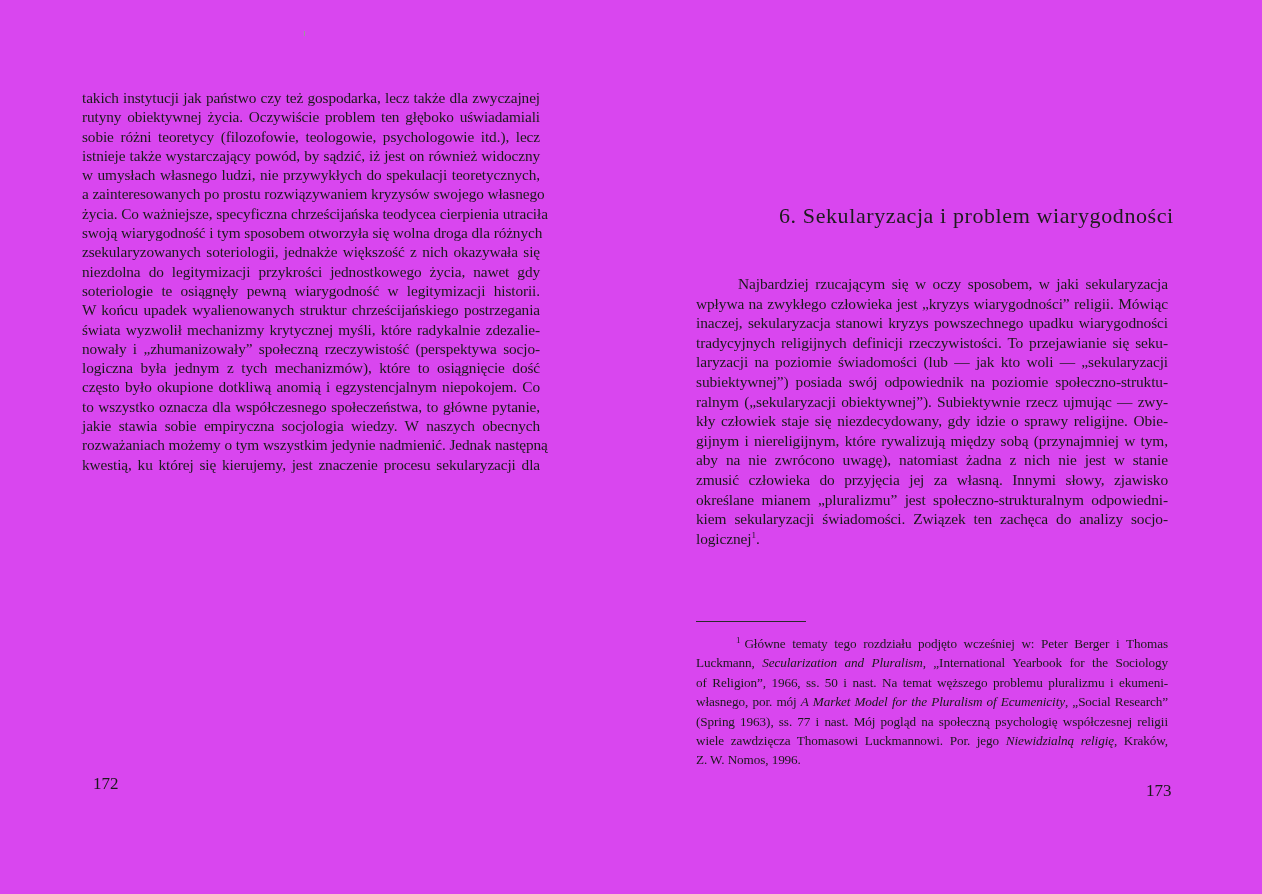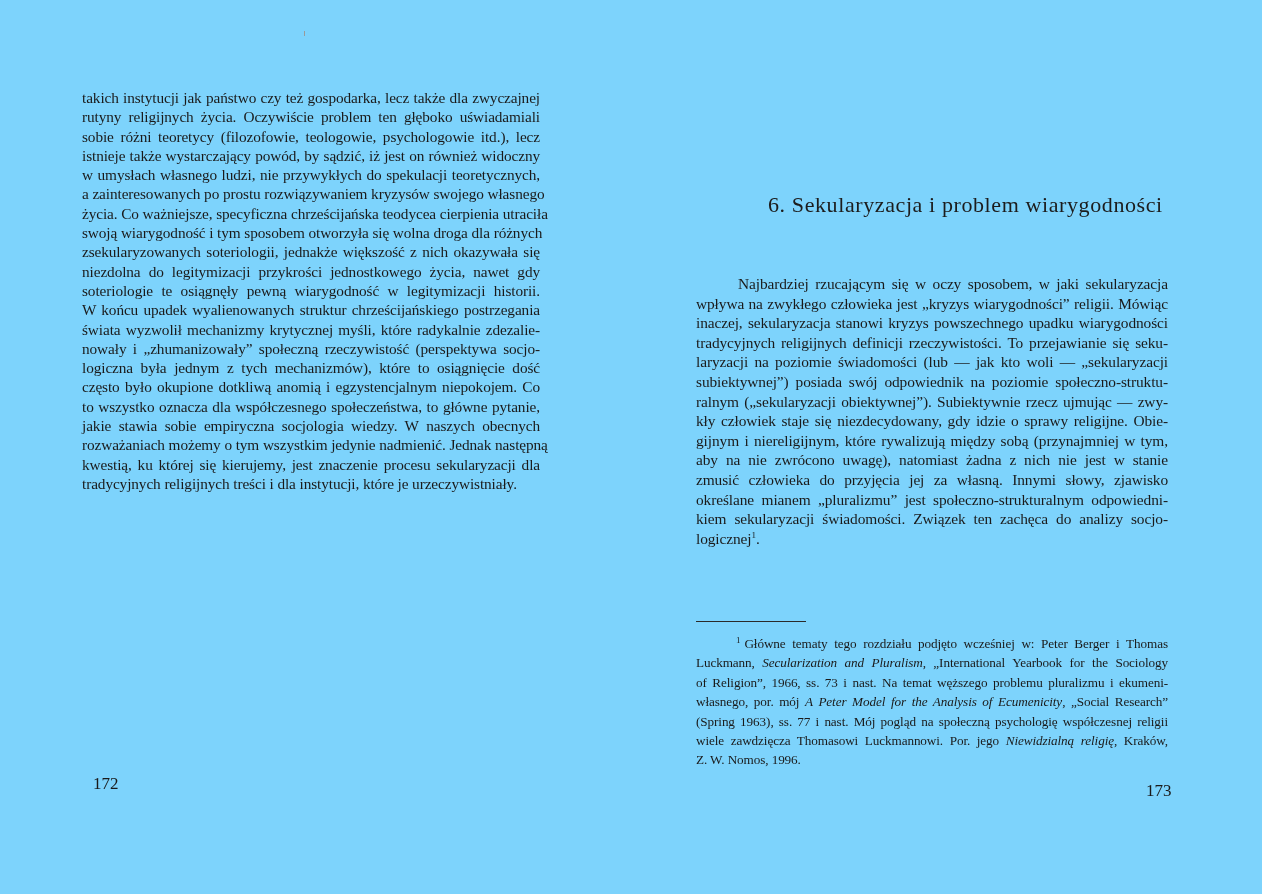--- a/index.html
+++ b/index.html
@@ -12,21 +12,21 @@
       height: 894px;
       position: relative;
       overflow: hidden;
       font-family: "Liberation Serif", "DejaVu Serif", serif;
       color: #1a1a1a;
     }
     .spread {
       position: absolute;
       left: 0; top: 0;
       width: 1262px; height: 894px;
-      background: #7dd3fc;
+      background: #d946ef;
     }
     .page {
       position: absolute;
       top: 0;
       height: 894px;
     }
     .page-left { left: 0; width: 631px; }
     .page-right { left: 631px; width: 631px; }
 
     .scan-mark {
@@ -128,48 +128,47 @@
 </head>
 <body>
 
 <div class="spread">
 
   <div class="page page-left">
     <div class="scan-mark"></div>
 
     <div class="text-block left-body">
       <span class="line">takich instytucji jak państwo czy też gospodarka, lecz także dla zwyczajnej</span>
-      <span class="line">rutyny religijnych życia. Oczywiście problem ten głęboko uświadamiali</span>
+      <span class="line">rutyny obiektywnej życia. Oczywiście problem ten głęboko uświadamiali</span>
       <span class="line">sobie różni teoretycy (filozofowie, teologowie, psychologowie itd.), lecz</span>
       <span class="line">istnieje także wystarczający powód, by sądzić, iż jest on również widoczny</span>
       <span class="line">w umysłach własnego ludzi, nie przywykłych do spekulacji teoretycznych,</span>
       <span class="line">a zainteresowanych po prostu rozwiązywaniem kryzysów swojego własnego</span>
       <span class="line">życia. Co ważniejsze, specyficzna chrześcijańska teodycea cierpienia utraciła</span>
       <span class="line">swoją wiarygodność i tym sposobem otworzyła się wolna droga dla różnych</span>
       <span class="line">zsekularyzowanych soteriologii, jednakże większość z nich okazywała się</span>
       <span class="line">niezdolna do legitymizacji przykrości jednostkowego życia, nawet gdy</span>
       <span class="line">soteriologie te osiągnęły pewną wiarygodność w legitymizacji historii.</span>
       <span class="line">W końcu upadek wyalienowanych struktur chrześcijańskiego postrzegania</span>
       <span class="line">świata wyzwolił mechanizmy krytycznej myśli, które radykalnie zdezalie-</span>
       <span class="line">nowały i „zhumanizowały” społeczną rzeczywistość (perspektywa socjo-</span>
       <span class="line">logiczna była jednym z tych mechanizmów), które to osiągnięcie dość</span>
       <span class="line">często było okupione dotkliwą anomią i egzystencjalnym niepokojem. Co</span>
       <span class="line">to wszystko oznacza dla współczesnego społeczeństwa, to główne pytanie,</span>
       <span class="line">jakie stawia sobie empiryczna socjologia wiedzy. W naszych obecnych</span>
       <span class="line">rozważaniach możemy o tym wszystkim jedynie nadmienić. Jednak następną</span>
       <span class="line">kwestią, ku której się kierujemy, jest znaczenie procesu sekularyzacji dla</span>
-      <span class="line last">tradycyjnych religijnych treści i dla instytucji, które je urzeczywistniały.</span>
     </div>
 
     <div class="page-number left">172</div>
   </div>
 
   <div class="page page-right"></div>
 
-  <h1 class="chapter-title" style="margin:4px;font-weight:normal;">6. Sekularyzacja i problem wiarygodności</h1>
+  <h1 class="chapter-title" style="margin:15px;font-weight:normal;">6. Sekularyzacja i problem wiarygodności</h1>
 
   <div class="text-block right-body">
     <span class="line indent">Najbardziej rzucającym się w oczy sposobem, w jaki sekularyzacja</span>
     <span class="line">wpływa na zwykłego człowieka jest „kryzys wiarygodności” religii. Mówiąc</span>
     <span class="line">inaczej, sekularyzacja stanowi kryzys powszechnego upadku wiarygodności</span>
     <span class="line">tradycyjnych religijnych definicji rzeczywistości. To przejawianie się seku-</span>
     <span class="line">laryzacji na poziomie świadomości (lub — jak kto woli — „sekularyzacji</span>
     <span class="line">subiektywnej”) posiada swój odpowiednik na poziomie społeczno-struktu-</span>
     <span class="line">ralnym („sekularyzacji obiektywnej”). Subiektywnie rzecz ujmując — zwy-</span>
     <span class="line">kły człowiek staje się niezdecydowany, gdy idzie o sprawy religijne. Obie-</span>
@@ -179,21 +178,21 @@
     <span class="line">określane mianem „pluralizmu” jest społeczno-strukturalnym odpowiedni-</span>
     <span class="line">kiem sekularyzacji świadomości. Związek ten zachęca do analizy socjo-</span>
     <span class="line last"><span>logicznej</span><sup class="fnref">1</sup><span>.</span></span>
   </div>
 
   <div class="footnote-rule"></div>
 
   <div class="text-block footnotes">
     <span class="line indent"><span class="fn-marker">1</span><span>Główne tematy tego rozdziału podjęto wcześniej w: Peter Berger i Thomas</span></span>
     <span class="line"><span>Luckmann, </span><em>Secularization and Pluralism</em><span>, „International Yearbook for the Sociology</span></span>
-    <span class="line">of Religion”, 1966, ss. 73 i nast. Na temat węższego problemu pluralizmu i ekumeni-</span>
-    <span class="line"><span>własnego, por. mój </span><em>A Peter Model for the Analysis of Ecumenicity</em><span>, „Social Research”</span></span>
+    <span class="line">of Religion”, 1966, ss. 50 i nast. Na temat węższego problemu pluralizmu i ekumeni-</span>
+    <span class="line"><span>własnego, por. mój </span><em>A Market Model for the Pluralism of Ecumenicity</em><span>, „Social Research”</span></span>
     <span class="line">(Spring 1963), ss. 77 i nast. Mój pogląd na społeczną psychologię współczesnej religii</span>
     <span class="line"><span>wiele zawdzięcza Thomasowi Luckmannowi. Por. jego </span><em>Niewidzialną religię</em><span>, Kraków,</span></span>
     <span class="line last">Z. W. Nomos, 1996.</span>
   </div>
 
   <div class="page-number right">173</div>
 </div>
 
 </body></html>

